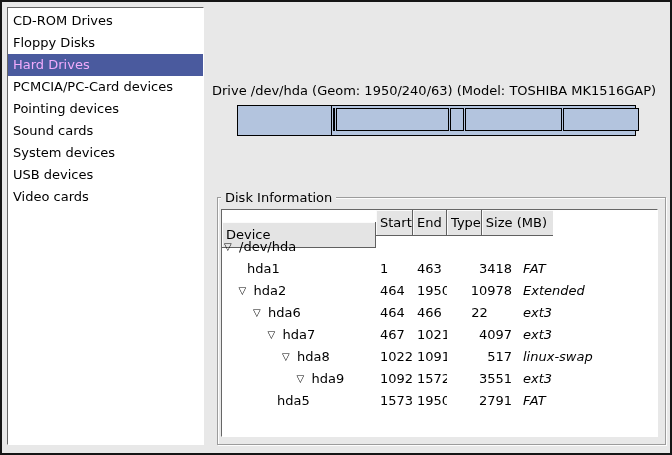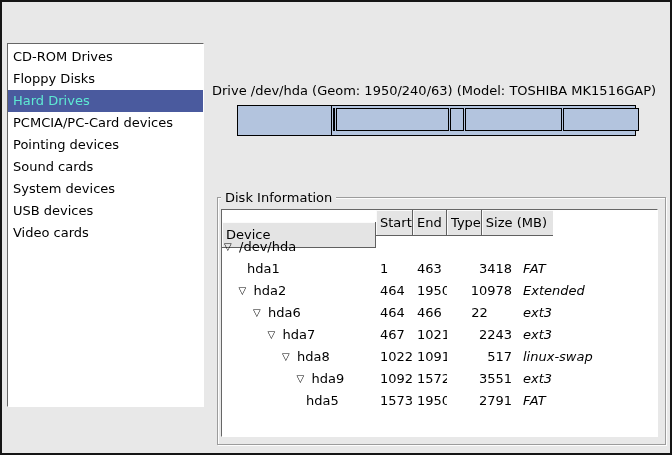--- a/index.html
+++ b/index.html
@@ -7,30 +7,30 @@
   body {
     font-family:"DejaVu Sans","Liberation Sans",sans-serif;
     font-size:13px; color:#000;
   }
   .window {
     position:relative; width:672px; height:455px;
     background:#e8e8e8; border:2px solid #151515; overflow:hidden;
   }
   
   .listbox {
-    position:absolute; left:5px; top:5px; width:197px; height:364px;
+    position:absolute; left:5px; top:5px; width:197px; height:438px;
     background:#fff;
     border:1px solid; border-color:#666 #fff #fff #666;
-    padding-top:2px; overflow:hidden;margin-top:36px;
+    padding-top:2px; overflow:hidden;
   }
   .sb-item {
     height:22px; line-height:22px; padding-left:5px;
     white-space:nowrap; cursor:default;
   }
-  .sb-item.selected { color:#5eead4; }
+  .sb-item.selected { color:#f0abfc; }
   
   .drive-title {
     position:absolute; left:210px; top:81px; width:440px; height:16px;
     text-align:center; white-space:nowrap;
   }
   
   .part-bar {
     position:absolute; left:235px; top:103px; width:399px; height:31px;
     border:1px solid #000;
   }
@@ -162,21 +162,21 @@
             <div class="tcell cell-size" style="flex: 0 0 71px; text-align: center;">22</div>
             <div class="tcell cell-type">ext3</div>
           </div>
           <div class="trow">
             <div class="tcell cell-device" style="flex: 0 0 154px; padding-left: 45.5px;">
               <span class="expander">▽</span>
               <span>hda7</span>
             </div>
             <div class="tcell cell-start" style="flex: 0 0 37px;">467</div>
             <div class="tcell cell-end" style="flex: 0 0 34px;">1021</div>
-            <div class="tcell cell-size" style="flex: 0 0 71px;">2243</div>
+            <div class="tcell cell-size" style="flex: 0 0 71px;">4097</div>
             <div class="tcell cell-type">ext3</div>
           </div>
           <div class="trow">
             <div class="tcell cell-device" style="flex: 0 0 154px; padding-left: 60px;">
               <span class="expander">▽</span>
               <span>hda8</span>
             </div>
             <div class="tcell cell-start" style="flex: 0 0 37px;">1022</div>
             <div class="tcell cell-end" style="flex: 0 0 34px;">1091</div>
             <div class="tcell cell-size" style="flex: 0 0 71px;">517</div>
@@ -186,21 +186,21 @@
             <div class="tcell cell-device" style="flex: 0 0 154px; padding-left: 74.5px;">
               <span class="expander">▽</span>
               <span>hda9</span>
             </div>
             <div class="tcell cell-start" style="flex: 0 0 37px;">1092</div>
             <div class="tcell cell-end" style="flex: 0 0 34px;">1572</div>
             <div class="tcell cell-size" style="flex: 0 0 71px;">3551</div>
             <div class="tcell cell-type">ext3</div>
           </div>
           <div class="trow">
-            <div class="tcell cell-device" style="flex: 0 0 154px; padding-left: 69px;">
+            <div class="tcell cell-device" style="flex: 0 0 154px; padding-left: 40px;">
               <span class="expander"></span>
               <span>hda5</span>
             </div>
             <div class="tcell cell-start" style="flex: 0 0 37px;">1573</div>
             <div class="tcell cell-end" style="flex: 0 0 34px;">1950</div>
             <div class="tcell cell-size" style="flex: 0 0 71px;">2791</div>
             <div class="tcell cell-type">FAT</div>
           </div>
         </div>
     </div>

